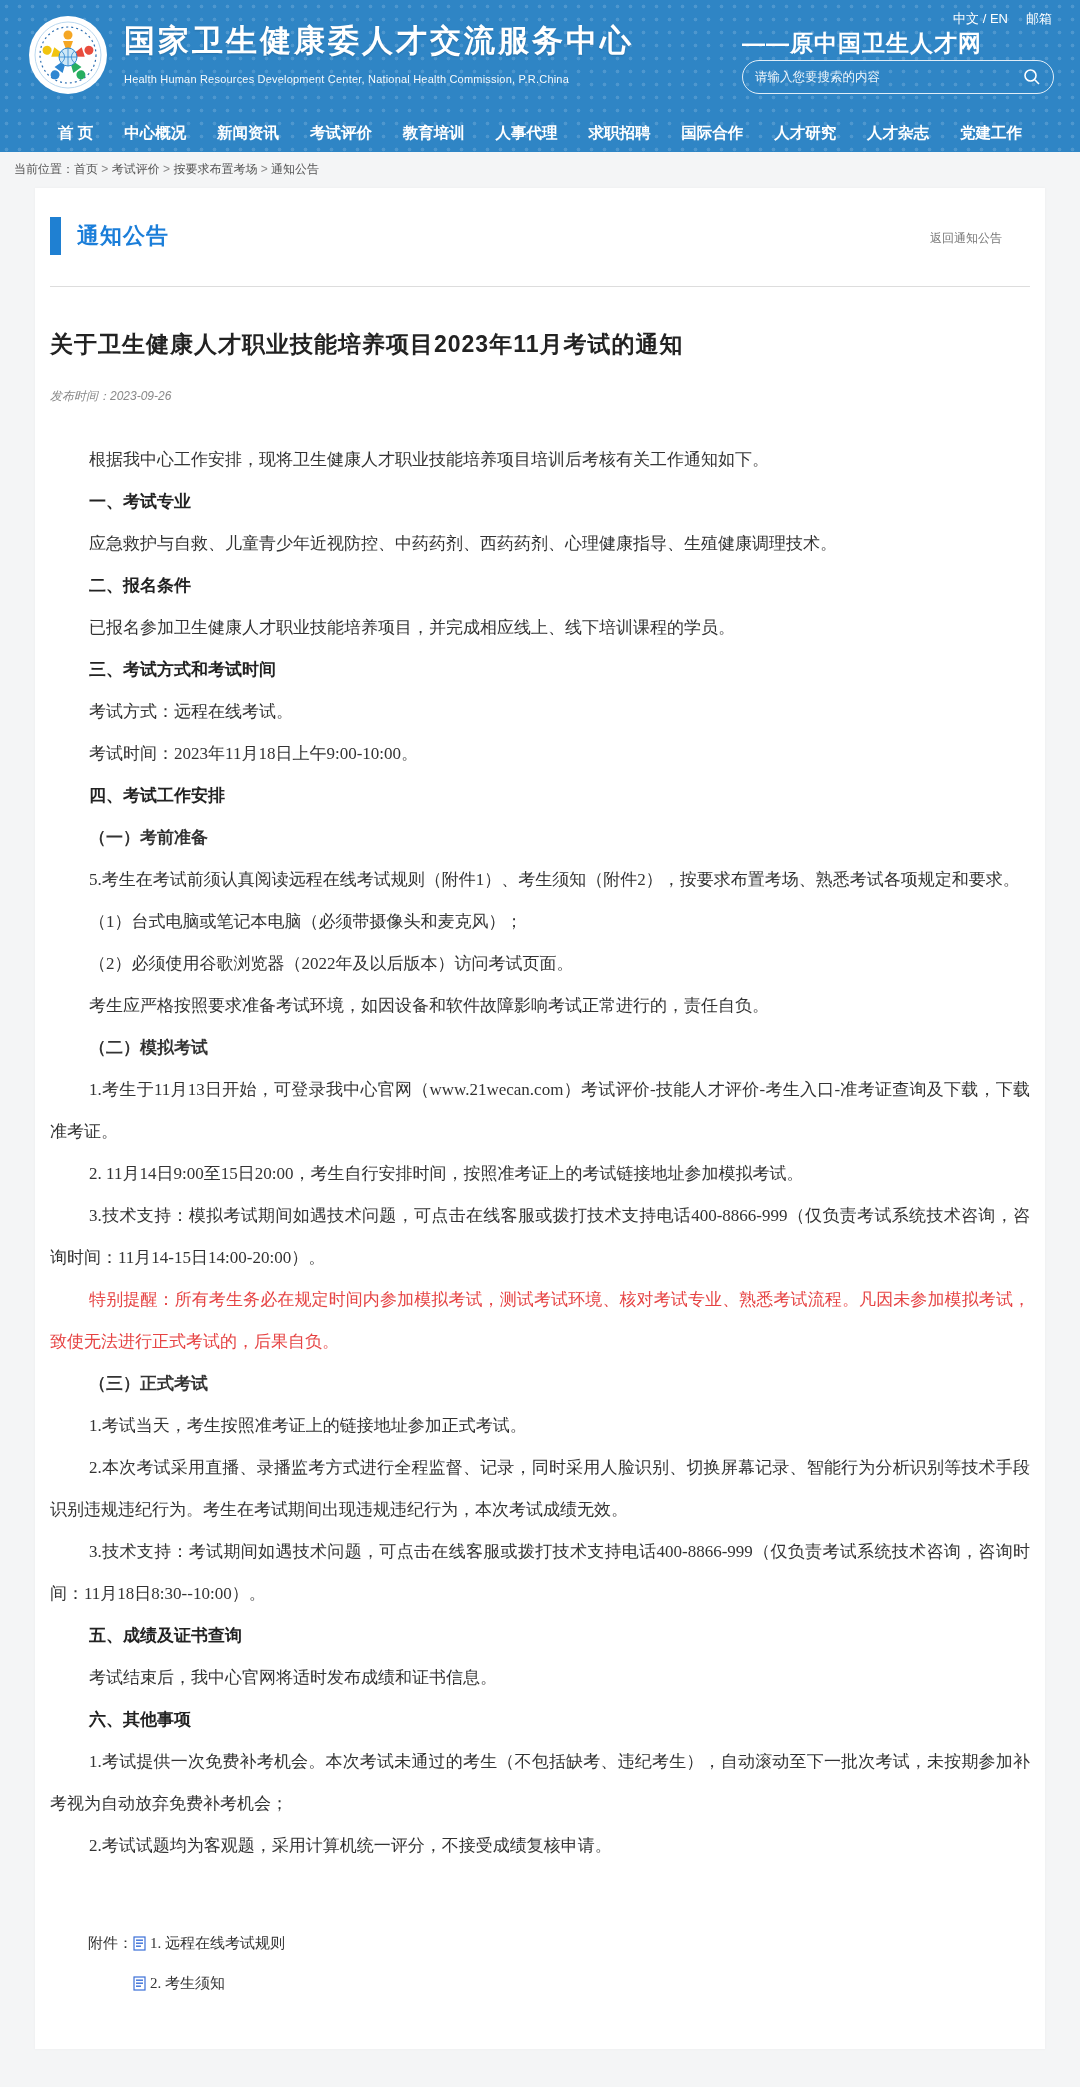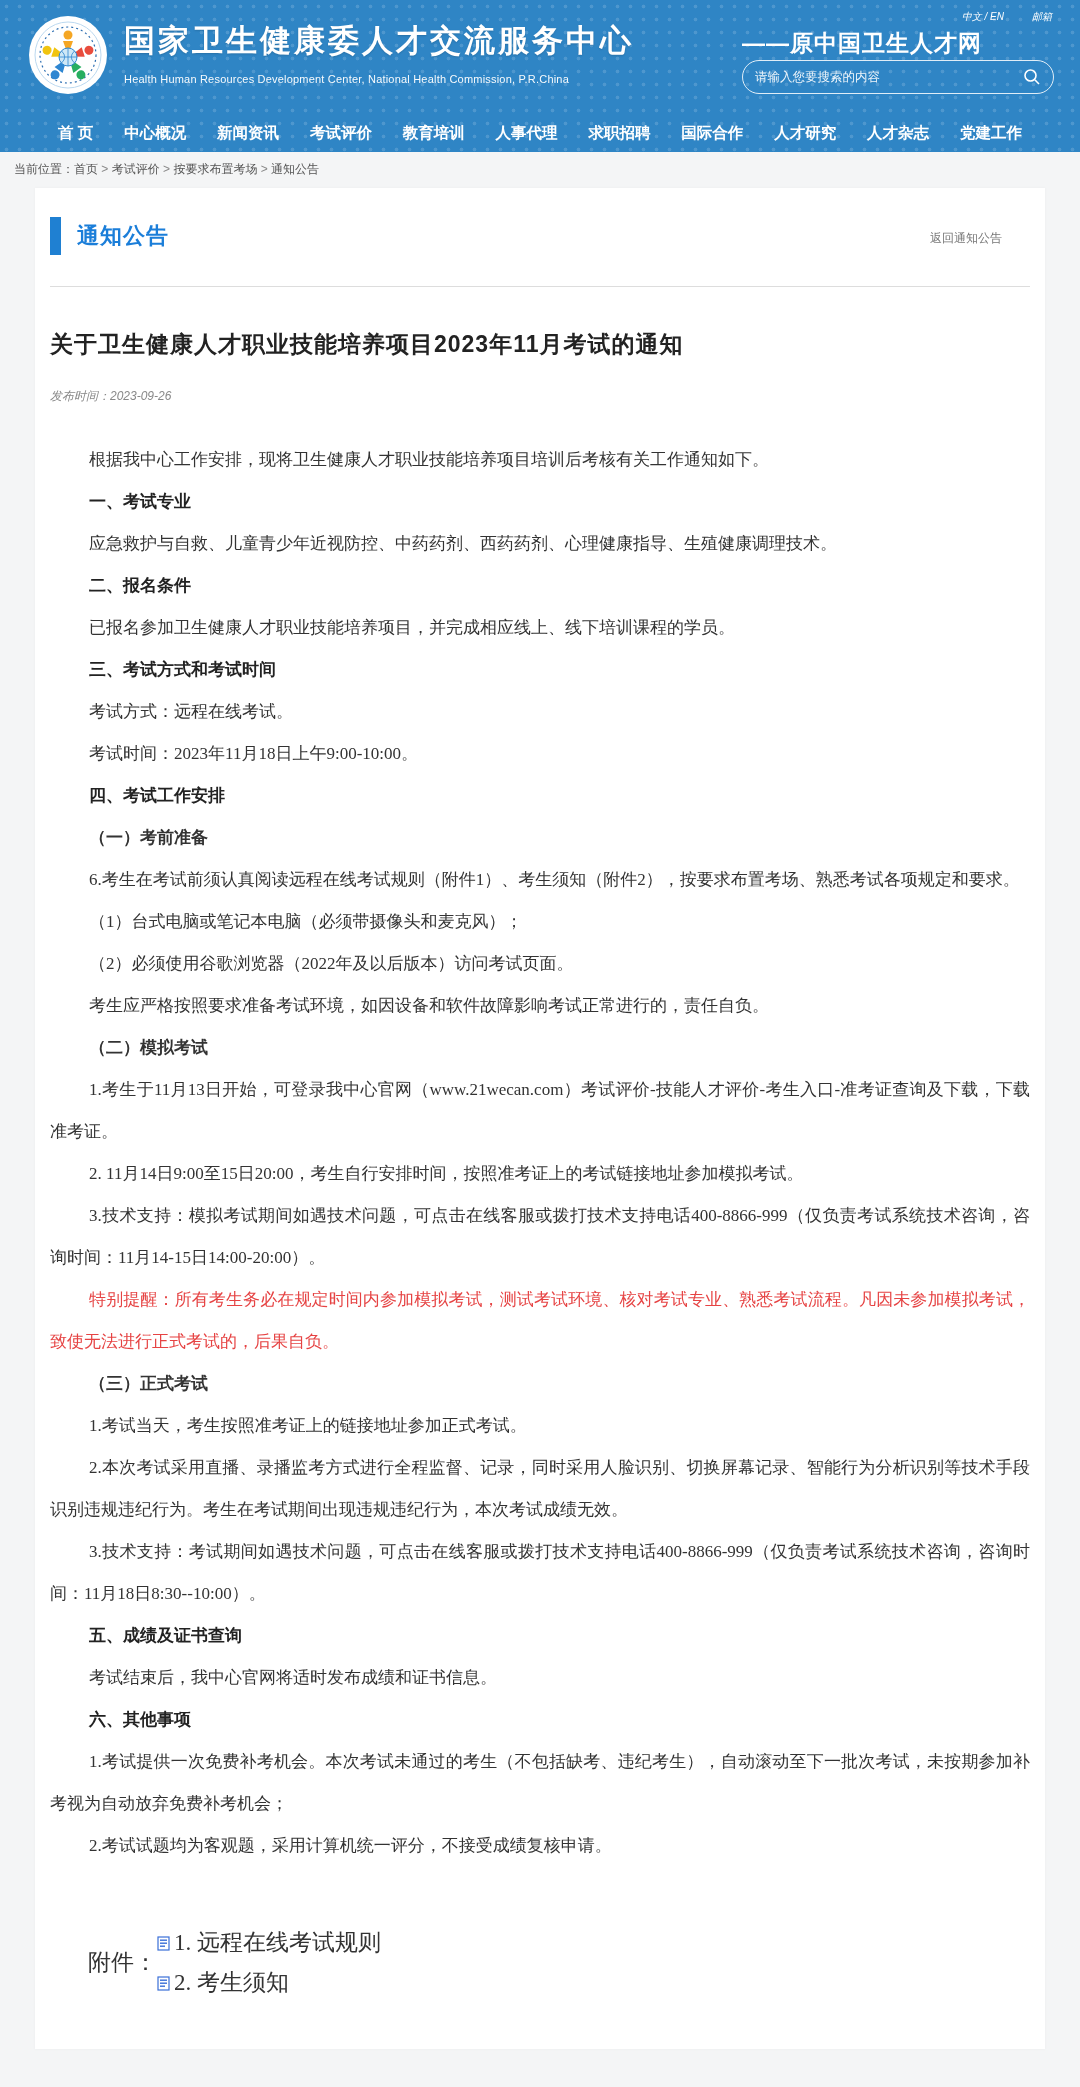--- a/index.html
+++ b/index.html
@@ -5,21 +5,21 @@
   * { margin:0; padding:0; box-sizing:border-box; }
   html,body { background:#eef0f1; }
   body { width:1080px; margin:0 auto; font-family:"Liberation Sans","DejaVu Sans",sans-serif; }
   .page { width:1080px; background:#f4f5f6; overflow:hidden; }
 
   
   .site-header { background:#2f85c5; color:#fff;
     background-image:radial-gradient(rgba(255,255,255,.15) 1.6px, transparent 2.2px);
     background-size:13px 13px; }
   .header-top { position:relative; height:114px; }
-  .utility { position:absolute; top:10px; right:28px; font-size:10px; display:flex; gap:28px;font-style:italic; }
+  .utility { position:absolute; top:10px; right:28px; font-size:13px; display:flex; gap:18px; }
   .utility a { color:#fff; text-decoration:none; cursor:pointer; }
   .logo { position:absolute; left:28px; top:15px; width:80px; height:80px; cursor:pointer; }
   .brand-text { position:absolute; left:124px; top:20px; }
   .site-title { font-size:31px; font-weight:bold; letter-spacing:3px; text-shadow:0 1px 2px rgba(0,0,0,.15); }
   .site-subtitle { font-size:11px; margin-top:11px; letter-spacing:.2px; opacity:.96; }
   .tagline { position:absolute; left:742px; top:28px; font-size:23px; font-weight:bold; letter-spacing:1px; }
   .search-box { position:absolute; left:742px; top:60px; width:312px; height:34px;
     border:1px solid rgba(255,255,255,.85); border-radius:17px; display:flex; align-items:center; padding:0 12px; }
   .search-box input { flex:1; background:transparent; border:none; outline:none; color:#fff; font-size:12.5px; }
   .search-box input::placeholder { color:rgba(255,255,255,.92); }
@@ -43,21 +43,21 @@
   .pub-time { text-align:left; font-size:12px; color:#888; margin-top:28px;font-style:italic; }
 
   .article-body { margin-top:34px; font-family:"Liberation Serif","DejaVu Serif",serif;
     font-size:17px; color:#333; line-height:42px; }
   .para { text-indent:2.3em; text-align:justify; }
   .p-h { font-family:"Liberation Sans","DejaVu Sans",sans-serif; font-weight:bold; color:#222; }
   .p-sub { font-weight:bold; }
   .p-red { color:#e64343; }
 
   .attachments { display:flex; margin-top:56px; font-family:"Liberation Serif","DejaVu Serif",serif;
-    font-size:23px; color:#333; line-height:40px; padding-left:38px;align-items:center; }
+    font-size:15px; color:#333; line-height:40px; padding-left:38px; }
   .att-item { display:flex; align-items:center; gap:2px; cursor:pointer; color:#333; }
   .doc-icon { display:inline-flex; margin-right:2px; }
 </style>
 </head>
 <body>
 
 <div class="page">
 
   <header class="site-header">
     <div class="header-top">
@@ -146,21 +146,21 @@
     <p class="para p-body">根据我中心工作安排，现将卫生健康人才职业技能培养项目培训后考核有关工作通知如下。</p>
         <p class="para p-h">一、考试专业</p>
         <p class="para p-body">应急救护与自救、儿童青少年近视防控、中药药剂、西药药剂、心理健康指导、生殖健康调理技术。</p>
         <p class="para p-h">二、报名条件</p>
         <p class="para p-body">已报名参加卫生健康人才职业技能培养项目，并完成相应线上、线下培训课程的学员。</p>
         <p class="para p-h">三、考试方式和考试时间</p>
         <p class="para p-body">考试方式：远程在线考试。</p>
         <p class="para p-body">考试时间：2023年11月18日上午9:00-10:00。</p>
         <p class="para p-h">四、考试工作安排</p>
         <p class="para p-sub">（一）考前准备</p>
-        <p class="para p-body">6.考生在考试前须认真阅读远程在线考试规则（附件1）、考生须知（附件2），按要求布置考场、熟悉考试各项规定和要求。</p>
+        <p class="para p-body">5.考生在考试前须认真阅读远程在线考试规则（附件1）、考生须知（附件2），按要求布置考场、熟悉考试各项规定和要求。</p>
         <p class="para p-body">（1）台式电脑或笔记本电脑（必须带摄像头和麦克风）；</p>
         <p class="para p-body">（2）必须使用谷歌浏览器（2022年及以后版本）访问考试页面。</p>
         <p class="para p-body">考生应严格按照要求准备考试环境，如因设备和软件故障影响考试正常进行的，责任自负。</p>
         <p class="para p-sub">（二）模拟考试</p>
         <p class="para p-body">1.考生于11月13日开始，可登录我中心官网（www.21wecan.com）考试评价-技能人才评价-考生入口-准考证查询及下载，下载准考证。</p>
         <p class="para p-body">2. 11月14日9:00至15日20:00，考生自行安排时间，按照准考证上的考试链接地址参加模拟考试。</p>
         <p class="para p-body">3.技术支持：模拟考试期间如遇技术问题，可点击在线客服或拨打技术支持电话400-8866-999（仅负责考试系统技术咨询，咨询时间：11月14-15日14:00-20:00）。</p>
         <p class="para p-red">特别提醒：所有考生务必在规定时间内参加模拟考试，测试考试环境、核对考试专业、熟悉考试流程。凡因未参加模拟考试，致使无法进行正式考试的，后果自负。</p>
         <p class="para p-sub">（三）正式考试</p>
         <p class="para p-body">1.考试当天，考生按照准考证上的链接地址参加正式考试。</p>

